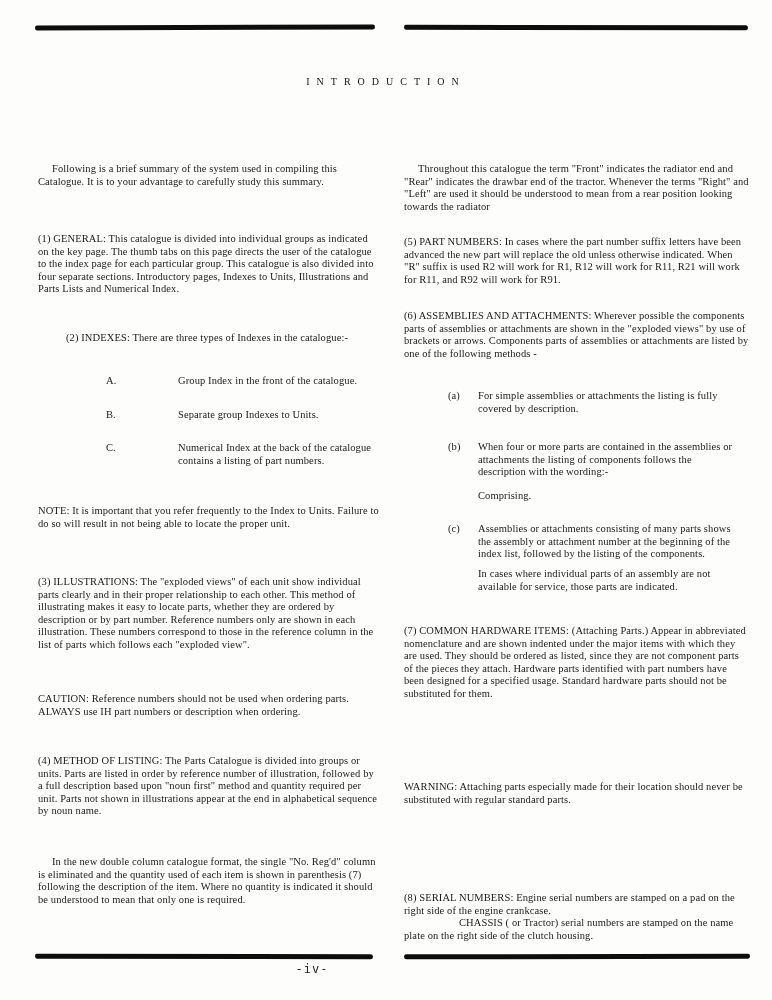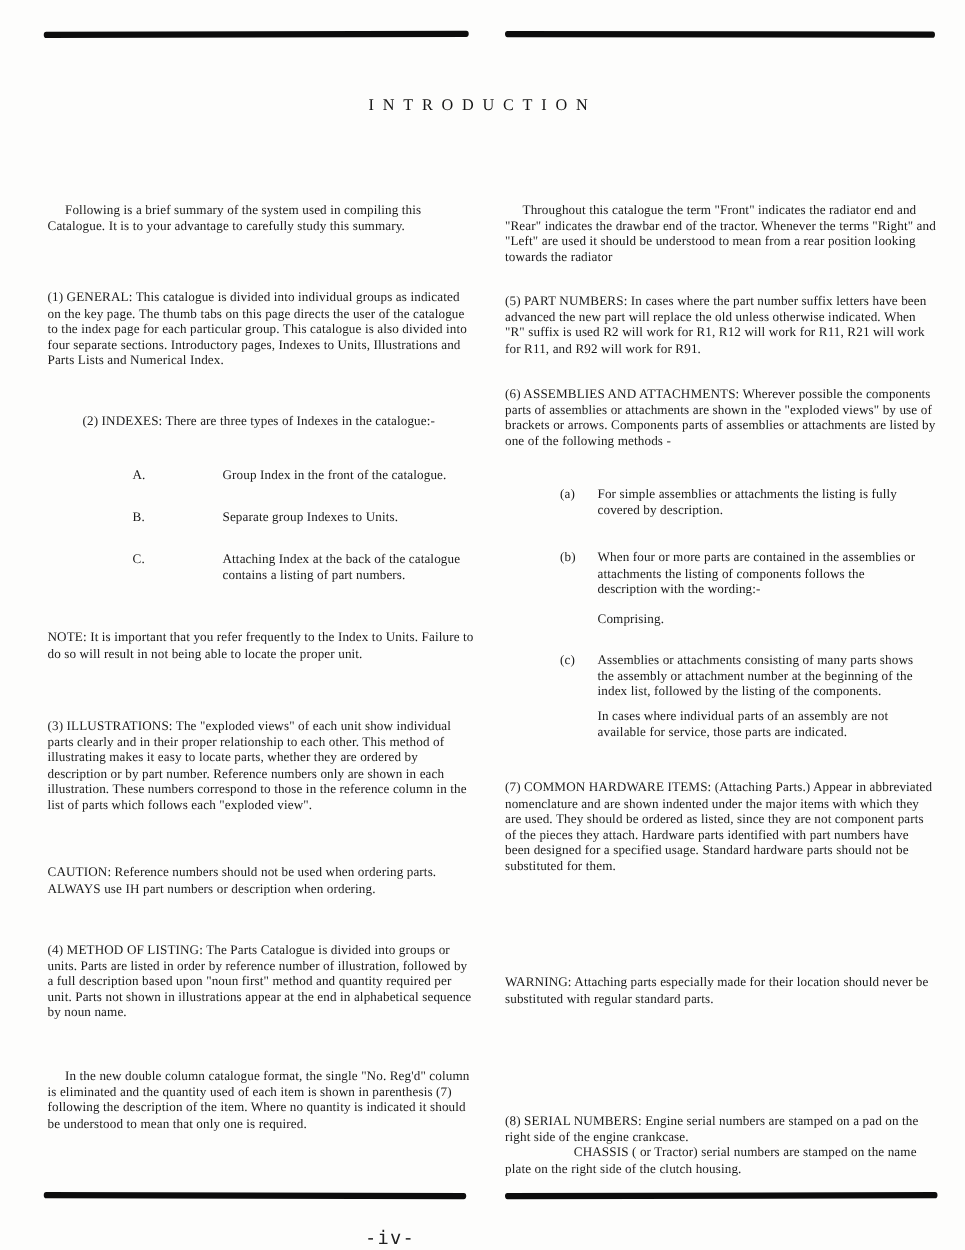--- a/index.html
+++ b/index.html
@@ -12,21 +12,21 @@
     color:#1a1a1a;
     overflow:hidden;
   }
   .rule{position:absolute;background:#0d0d0d;height:5px;border-radius:2px/50%;}
   .rule-top-left{left:35px;top:25px;width:340px;transform:rotate(-0.15deg);}
   .rule-top-right{left:404px;top:25px;width:344px;transform:rotate(0.1deg);}
   .rule-bottom-left{left:35px;top:954px;width:338px;transform:rotate(0.12deg);}
   .rule-bottom-right{left:404px;top:954px;width:346px;transform:rotate(-0.12deg);}
   .title{
     position:absolute;left:0;top:76px;width:772px;
-    text-align:center;font-size:13px;letter-spacing:7px;
+    text-align:center;font-size:10px;letter-spacing:7px;
     font-weight:normal;margin:0;color:#161616;
   }
   .blk{
     position:absolute;
     font-size:10.5px;line-height:12.6px;
     letter-spacing:0.1px;
     text-align:left;
     white-space:normal;
   }
   .col-l{left:38px;width:342px;}
@@ -35,22 +35,22 @@
   .abc-label{display:inline-block;width:72px;vertical-align:top;}
   .abc-text{display:inline-block;width:198px;vertical-align:top;}
   .abc-row{padding-left:68px;text-decoration:underline;}
   .sub-label{display:inline-block;width:30px;vertical-align:top;}
   .sub-text{display:inline-block;width:262px;vertical-align:top;}
   .sub-row{padding-left:44px;}
   .sub-note{padding-left:74px;width:270px;}
   .chassis-line{text-indent:55px;}
   .pageno{
     position:absolute;left:0;top:962px;width:624px;
-    text-align:center;font-size:15px;letter-spacing:1px;
-    font-family:"DejaVu Sans Mono",monospace;color:#222;margin-top:19px;
+    text-align:center;font-size:12px;letter-spacing:1px;
+    font-family:"DejaVu Sans Mono",monospace;color:#222;
   }
 </style>
 </head>
 <body>
 
 <div class="page">
 
   <div class="rule rule-top-left"></div>
   <div class="rule rule-top-right"></div>
 
@@ -62,21 +62,21 @@
 
   <div class="blk col-l" style="top:332px;margin-left:28px;">(2) INDEXES:  There are three types of Indexes in the catalogue:-</div>
 
   <div class="blk col-l abc-row" style="top:375px;">
     <span class="abc-label">A.</span><span class="abc-text">Group Index in the front of the catalogue.</span>
   </div>
   <div class="blk col-l abc-row" style="top:409px;">
     <span class="abc-label">B.</span><span class="abc-text">Separate group Indexes to Units.</span>
   </div>
   <div class="blk col-l abc-row" style="top:442px;">
-    <span class="abc-label">C.</span><span class="abc-text">Attaching Index at the back of the catalogue contains a listing of part numbers.</span>
+    <span class="abc-label">C.</span><span class="abc-text">Numerical Index at the back of the catalogue contains a listing of part numbers.</span>
   </div>
 
   <div class="blk col-l" style="top:505px;">NOTE:  It is important that you refer frequently to the Index to Units.  Failure to do so will result in not being able to locate the proper unit.</div>
 
   <div class="blk col-l" style="top:576px;">(3) ILLUSTRATIONS:  The "exploded views" of each unit show individual parts clearly and in their proper relationship to each other.  This method of illustrating makes it easy to locate parts, whether they are ordered by description or by part number.  Reference numbers only are shown in each illustration.  These numbers correspond to those in the reference column in the list of parts which follows each "exploded view".</div>
 
   <div class="blk col-l" style="top:693px;">CAUTION:  Reference numbers should not be used when ordering parts.  ALWAYS use IH part numbers or description when ordering.</div>
 
   <div class="blk col-l" style="top:755px;">(4) METHOD OF LISTING:  The Parts Catalogue is divided into groups or units.  Parts are listed in order by reference number of illustration, followed by a full description based upon "noun first" method and quantity required per unit.  Parts not shown in illustrations appear at the end in alphabetical sequence by noun name.</div>
 

